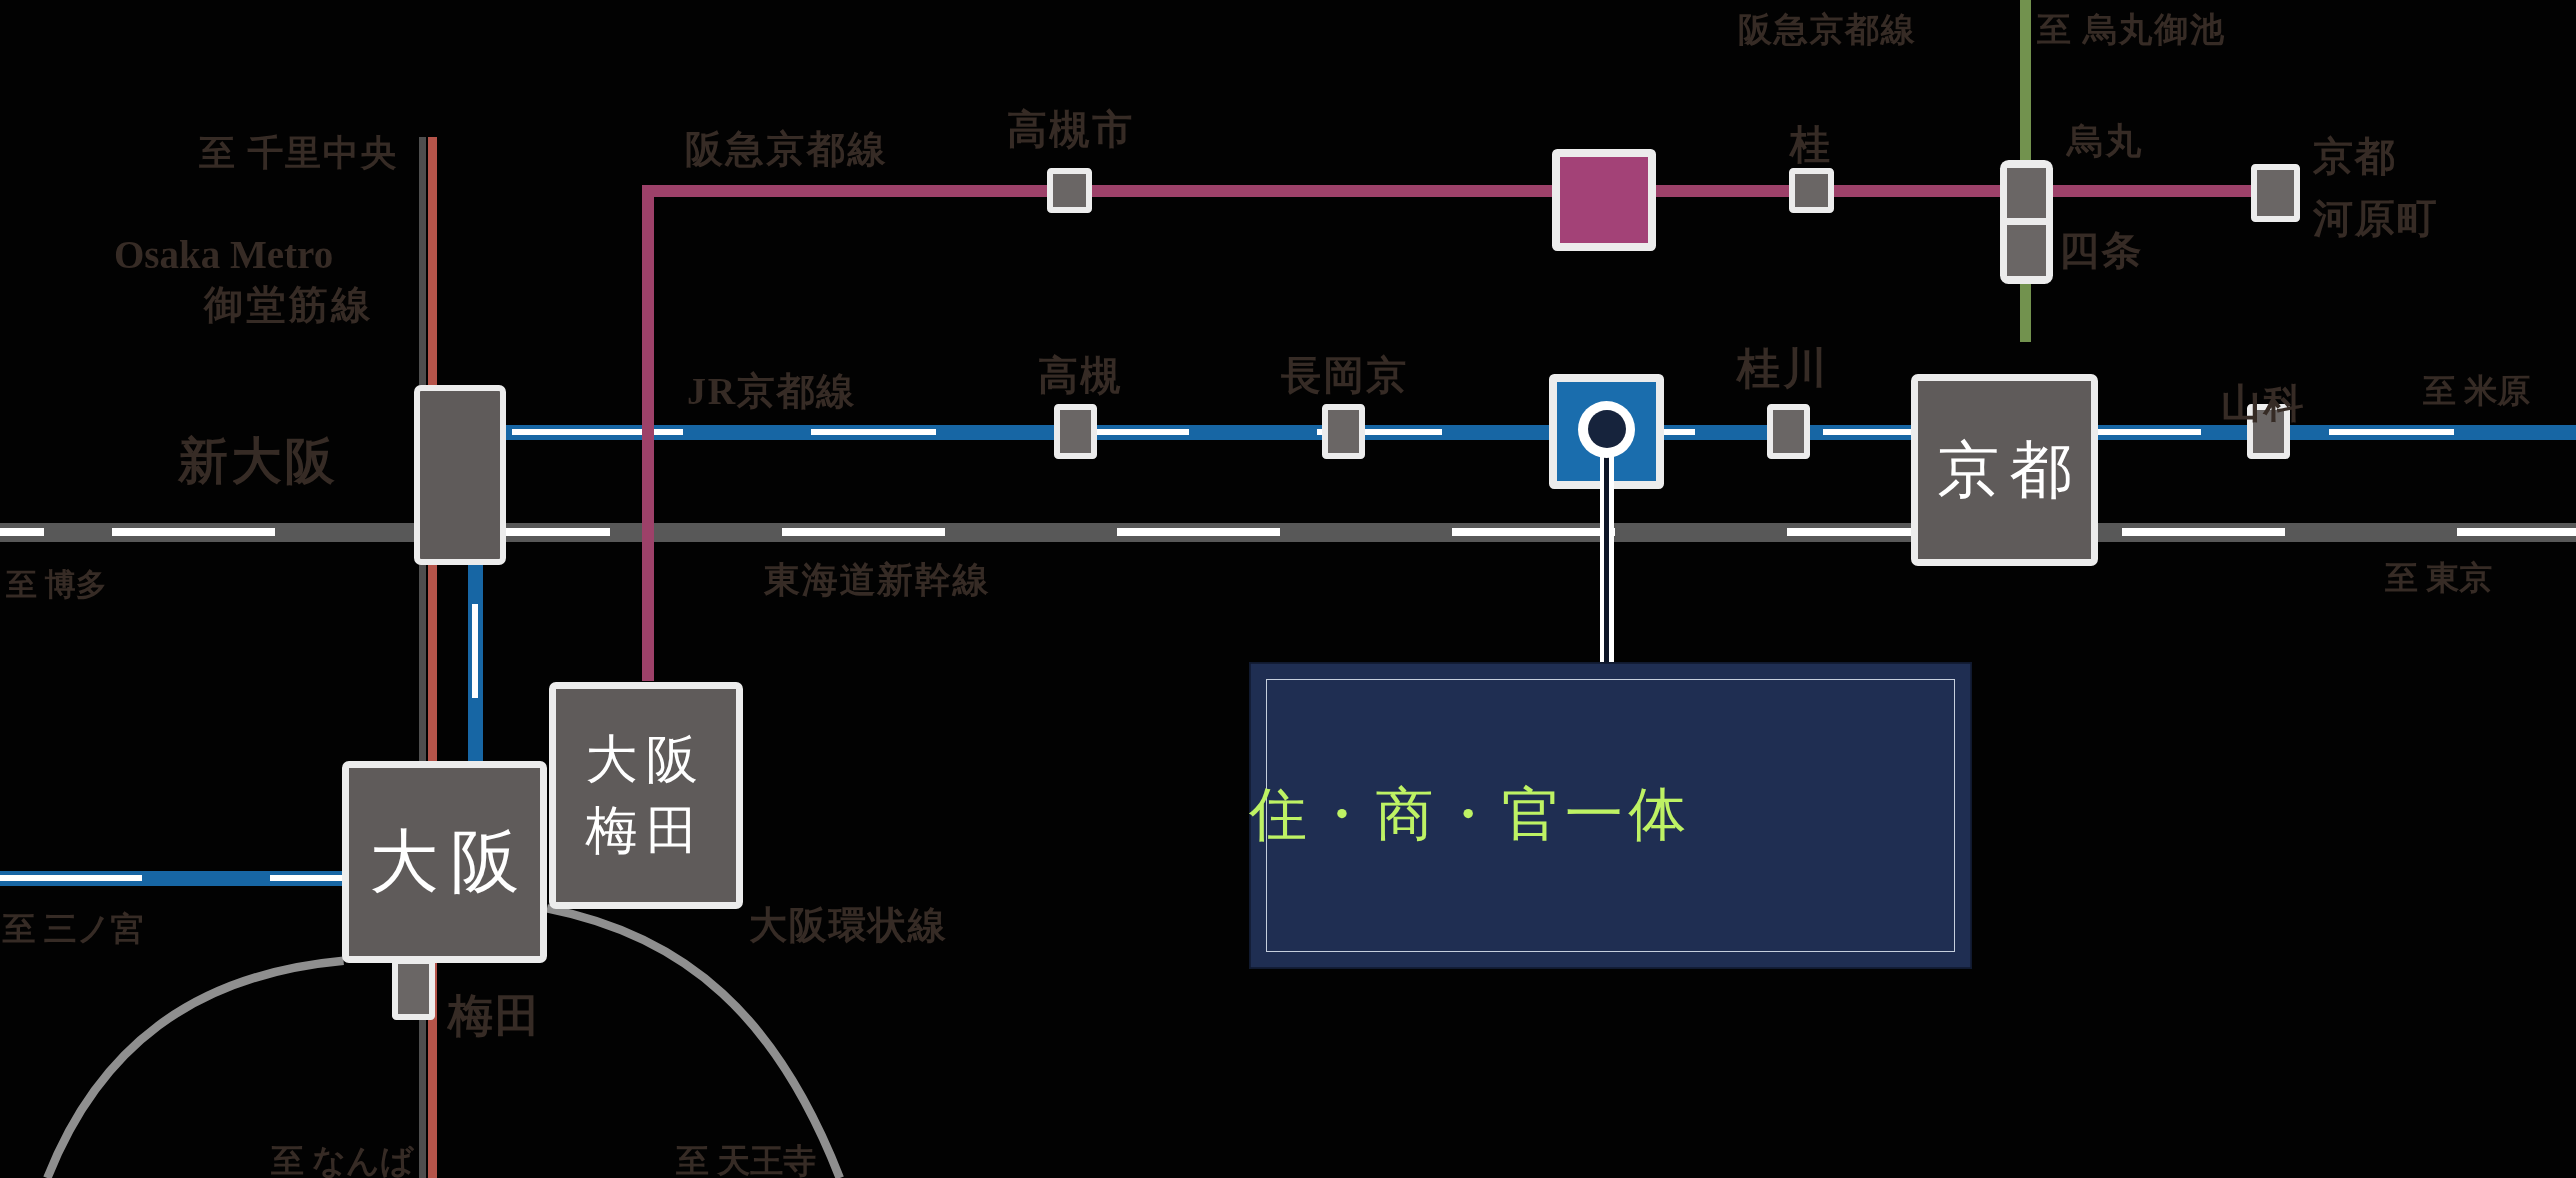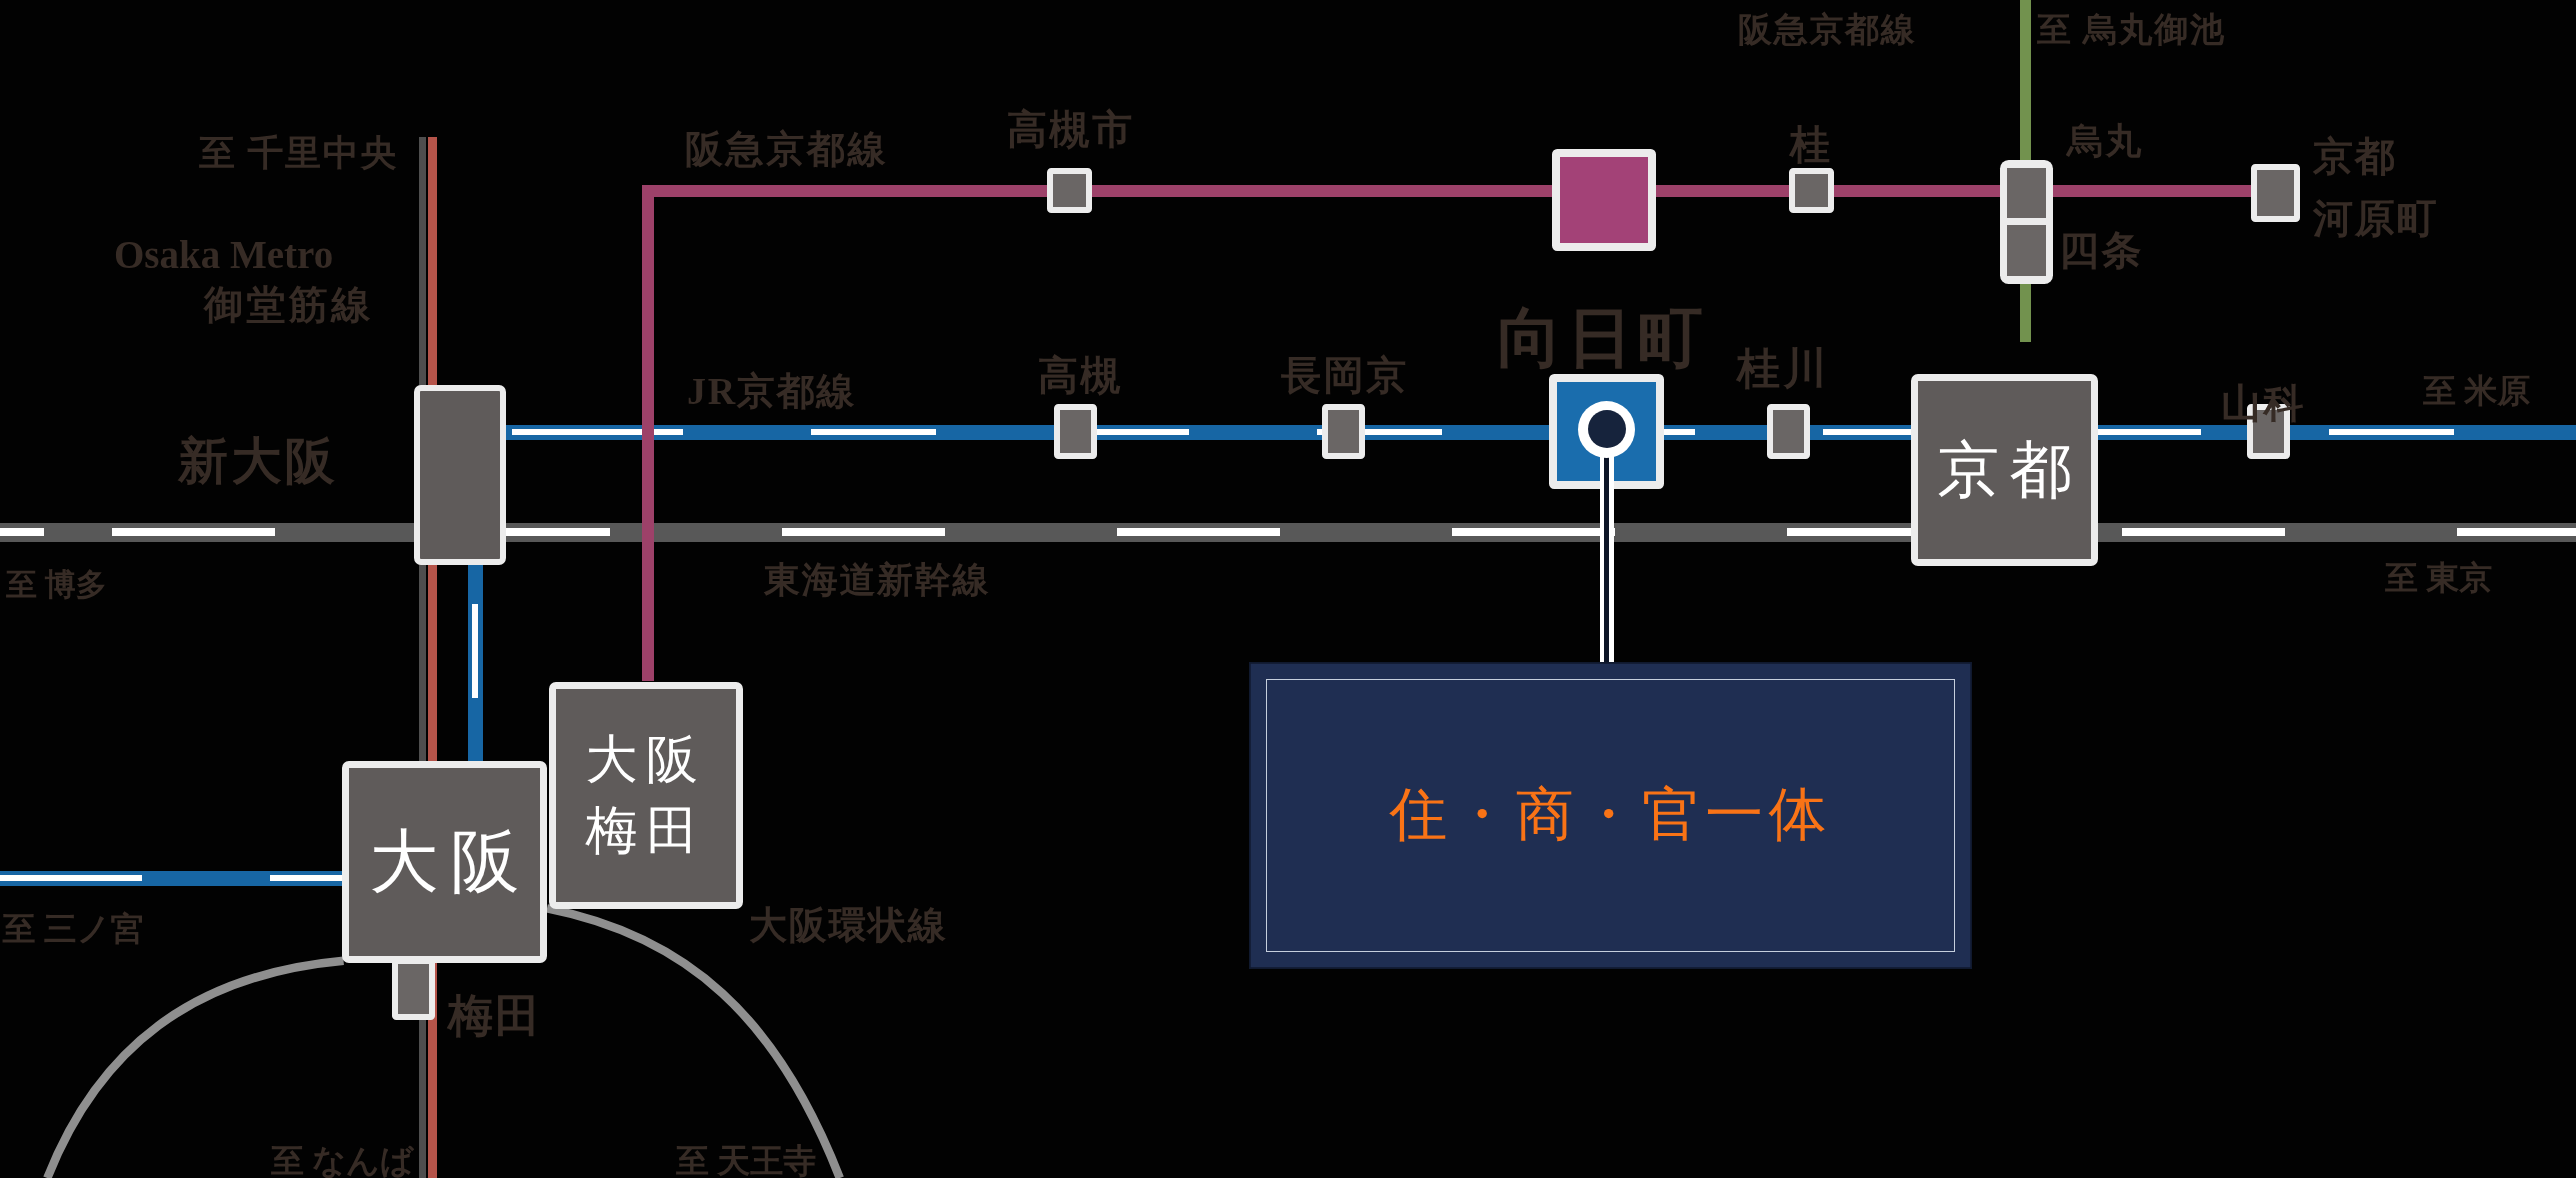--- a/index.html
+++ b/index.html
@@ -89,21 +89,21 @@
   <div class="st" style="left:392px;top:958px;width:43px;height:62px;"></div>
 
   <div class="abs" style="left:1600px;top:434px;width:13.7px;height:232px;background:#fff;">
     <div class="abs" style="left:4.3px;top:0;width:5.2px;height:232px;background:#0c1426;"></div>
   </div>
   <div class="abs" style="left:1578px;top:401px;width:57px;height:57px;border-radius:50%;background:#fff;"></div>
   <div class="abs" style="left:1588px;top:410px;width:38px;height:38px;border-radius:50%;background:#16233c;"></div>
 
   <div class="abs" style="left:1249px;top:662px;width:723px;height:307px;background:#1f2e52;box-shadow:0 0 0 1.7px #10192e inset;">
     <div class="abs" style="left:17px;top:17px;right:17px;bottom:17px;border:1.7px solid #c6cfdd;"></div>
-    <div class="abs" style="left:0;top:0;width:100%;height:100%;display:flex;flex-direction:column;align-items:center;justify-content:center;color:#f97316;">
+    <div class="abs" style="left:0;top:0;width:100%;height:100%;display:flex;flex-direction:column;justify-content:center;color:#bef264;">
       <div style="font-size:58px;letter-spacing:5.2px;line-height:1.45;">住・商・官一体</div>
     </div>
   </div>
 
   <div class="lbl" style="left:199px;top:129px;font-size:36px;letter-spacing:1.7px;">至 千里中央</div>
 
   <div class="lbl" style="left:114px;top:232px;font-size:39px;">Osaka Metro</div>
   <div class="lbl" style="left:204px;top:278px;font-size:39px;letter-spacing:3.4px;">御堂筋線</div>
 
   <div class="lbl" style="left:685px;top:124px;font-size:38px;letter-spacing:2.6px;">阪急京都線</div>
@@ -122,21 +122,20 @@
   </div>
 
   <div class="lbl" style="left:1738px;top:6.9px;font-size:34px;letter-spacing:1.7px;">阪急京都線</div>
   <div class="lbl" style="left:2037px;top:6.9px;font-size:34px;letter-spacing:1.7px;">至 烏丸御池</div>
 
   <div class="lbl" style="left:687px;top:366px;font-size:38px;letter-spacing:1.7px;">JR京都線</div>
 
   <div class="lbl" style="left:1038px;top:348px;font-size:40px;letter-spacing:2.6px;">高槻</div>
   <div class="lbl" style="left:1281px;top:348px;font-size:40px;letter-spacing:2.6px;">長岡京</div>
 
-  <div class="lbl" style="left:1497px;top:294px;font-size:65px;letter-spacing:5.2px;">向日町</div>
 
   <div class="lbl" style="left:1737px;top:340px;font-size:43px;letter-spacing:3.4px;">桂川</div>
 
   <div class="lbl" style="left:2221px;top:348px;font-size:40px;letter-spacing:2.6px;margin-top:28px;">山科</div>
 
   <div class="lbl" style="left:2423px;top:369px;font-size:33px;">至 米原</div>
 
   <div class="lbl" style="left:764px;top:556px;font-size:36px;letter-spacing:1.7px;">東海道新幹線</div>
   <div class="lbl" style="left:2385px;top:556px;font-size:33px;">至 東京</div>
   <div class="lbl" style="left:6px;top:556px;font-size:31px;margin-top:8px;">至 博多</div>

